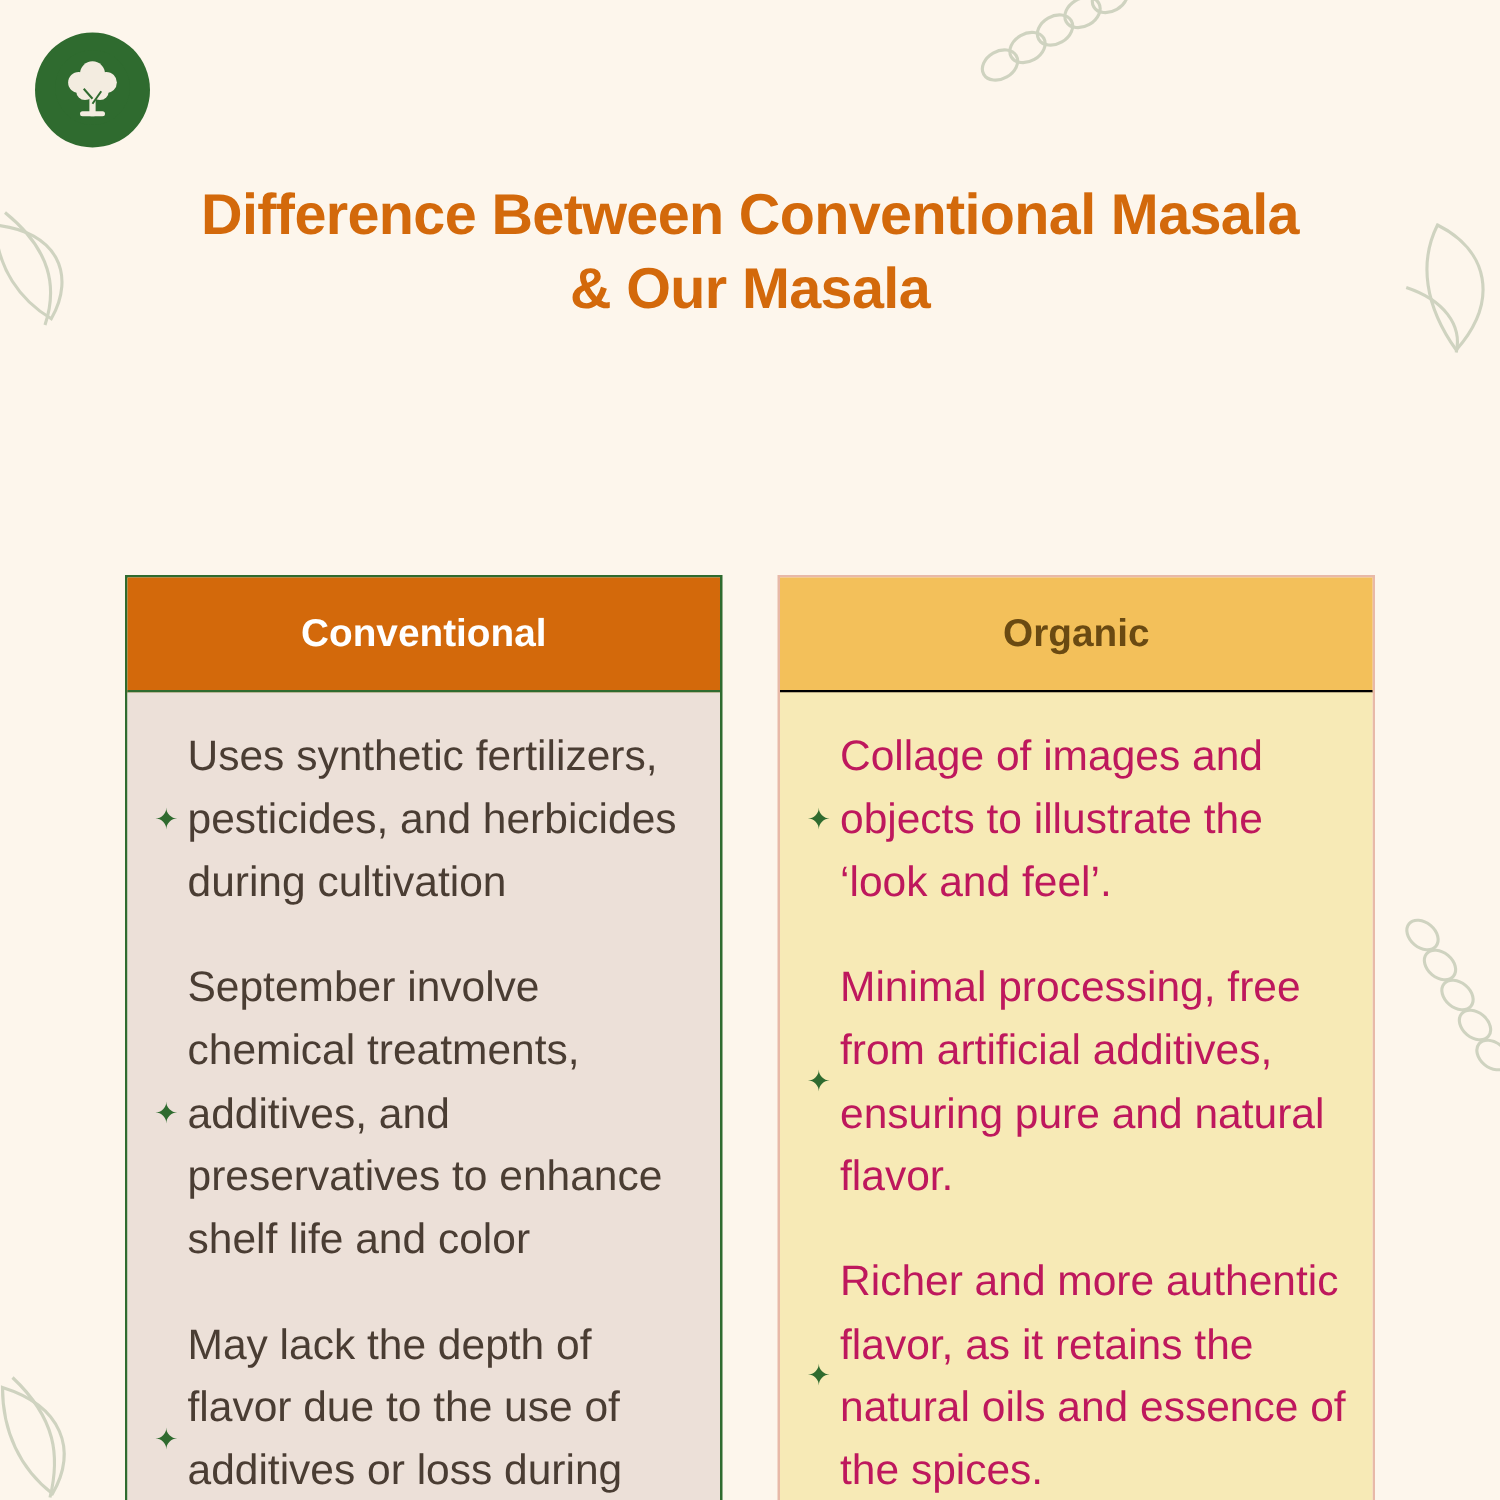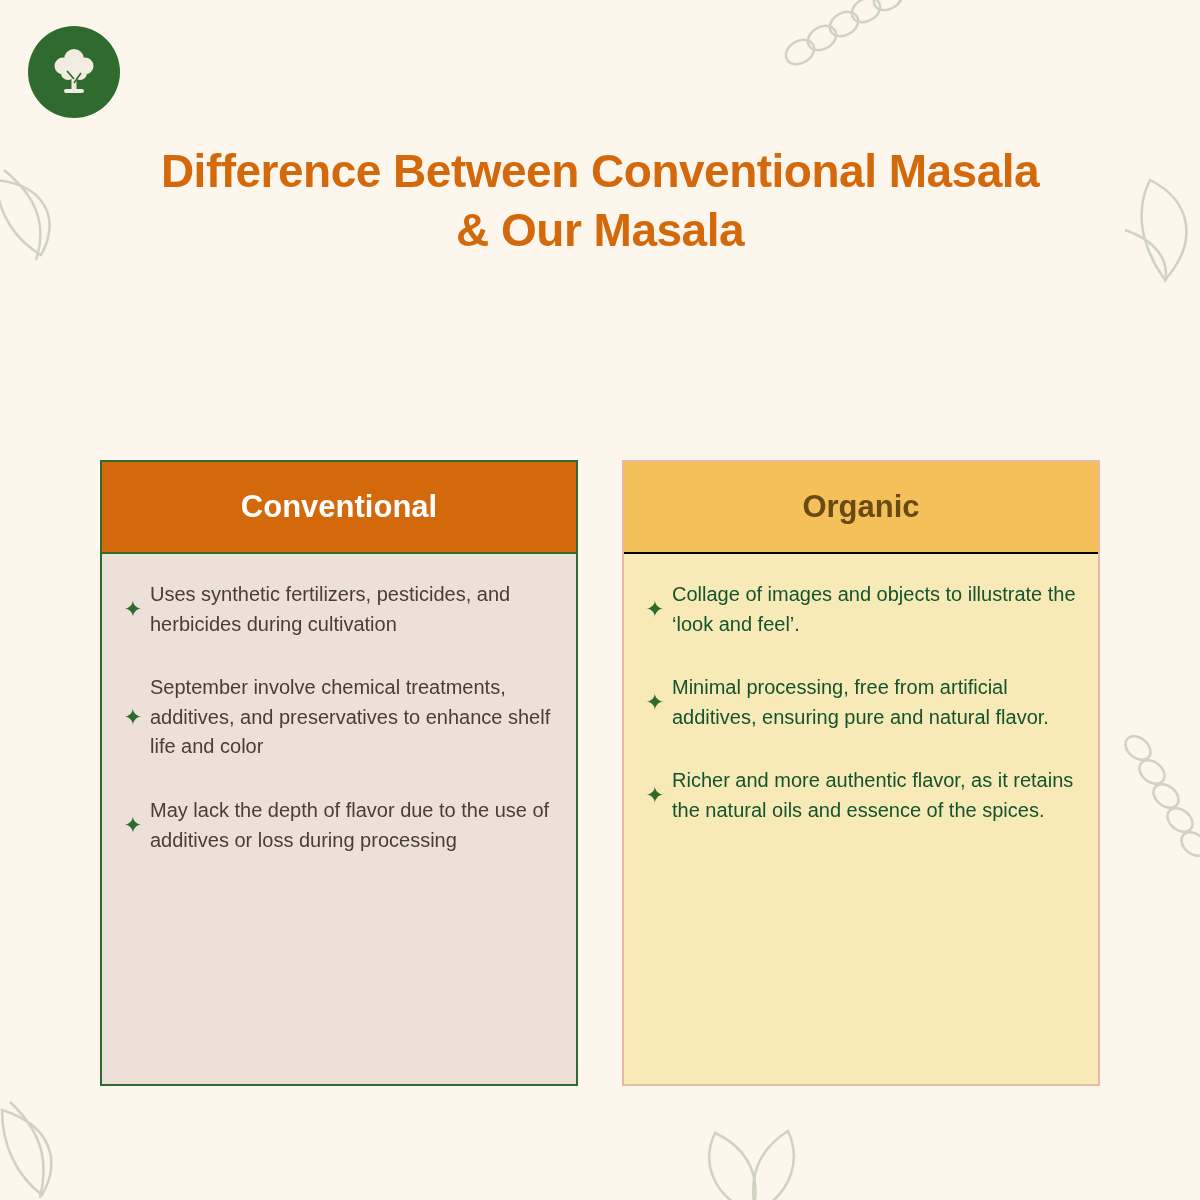--- a/index.html
+++ b/index.html
@@ -117,25 +117,25 @@
   }
   .item:last-child { margin-bottom: 0; }
   .bullet {
     flex: 0 0 34px;
     color: #2f6b2f;
     font-size: 23px;
     line-height: 1;
     text-align: center;
   }
   .item-text {
-    font-size: 20px;
+    font-size: 34px;
     line-height: 1.48;
     color: #4a3d33;
   }
-  .col-org .item-text { color: #14532d; }
+  .col-org .item-text { color: #be185d; }
 </style>
 </head>
 <body>
 
 <div class="deco" style="top:-10px; left:780px;">
   <svg width="140" height="90" viewBox="0 0 140 90">
     <g fill="none" stroke="#cfd3c0" stroke-width="2.5">
       <ellipse cx="20" cy="62" rx="15" ry="11" transform="rotate(-30 20 62)"></ellipse>
       <ellipse cx="42" cy="48" rx="15" ry="11" transform="rotate(-30 42 48)"></ellipse>
       <ellipse cx="64" cy="34" rx="15" ry="11" transform="rotate(-30 64 34)"></ellipse>

